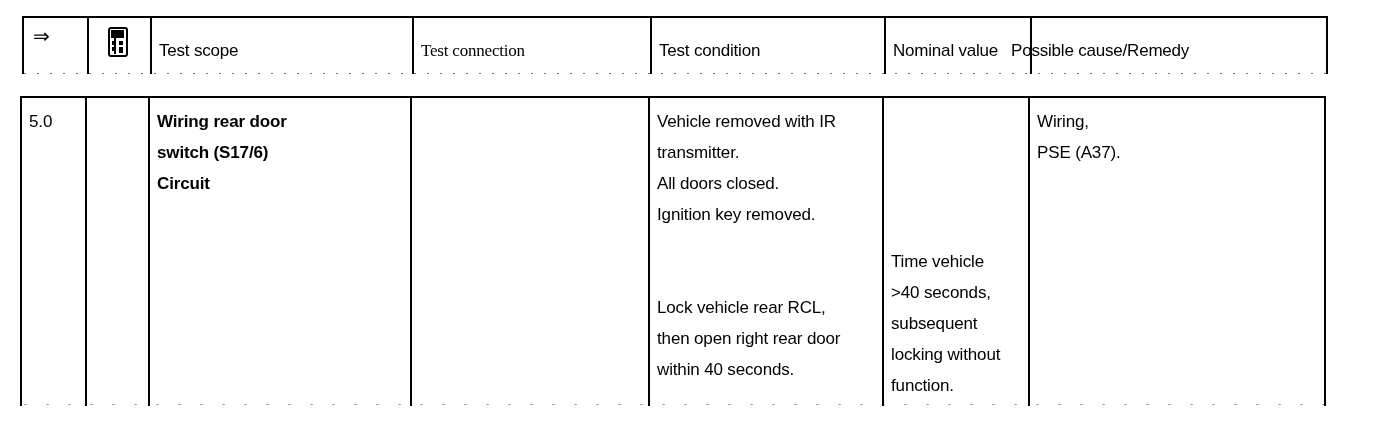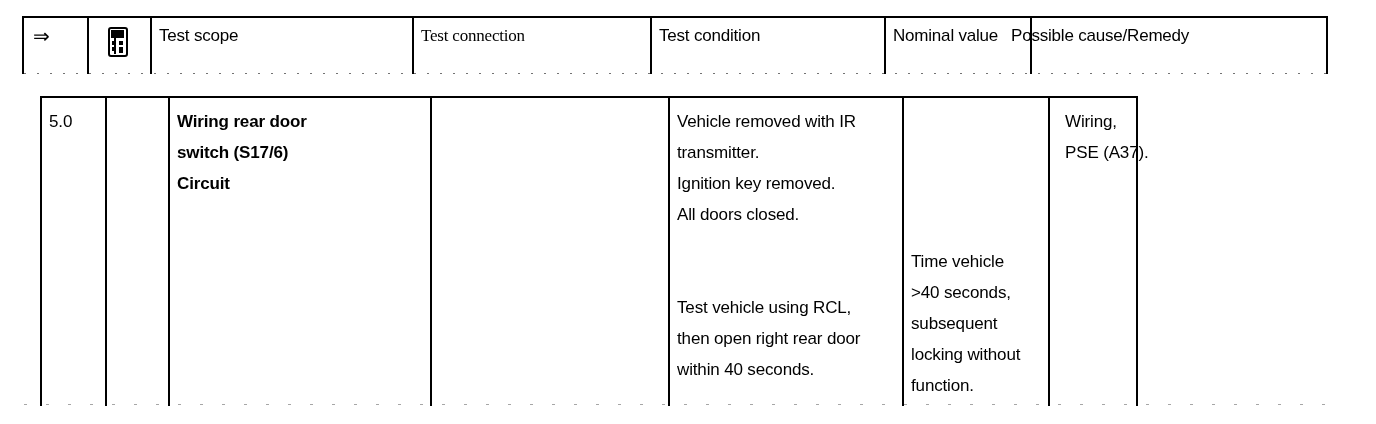--- a/index.html
+++ b/index.html
@@ -56,40 +56,41 @@
     box-sizing: border-box;
     display: block;
   }
   #header-box .hdr-cell .lbl {
     display: block;
     font-size: 17px;
     line-height: 19px;
     padding-top: 8px;
     letter-spacing: -0.2px;
     white-space: nowrap;
+    margin-top: 15px;
   }
 
   
   .dashed-bottom {
     position: absolute;
     left: 0;
     right: 0;
     height: 1px;
     background: repeating-linear-gradient(
       to right,
       rgba(0,0,0,0.55) 0 2px,
       rgba(0,0,0,0) 2px 13px
     );
   }
 
   
   #body-box {
-    left: 40px;
+    left: 20px;
     top: 96px;
-    width: 1098px;
+    width: 1306px;
     height: 310px;
     border-width: 2px 2px 0 2px;
   }
   #body-box .bd-cell {
     position: absolute;
     top: 0;
     height: 308px;
     padding-left: 7px;
     box-sizing: border-box;
     overflow: hidden;
@@ -227,44 +228,44 @@
     </div>
     <div class="vline" style="left:388px;"></div>
 
     <div class="bd-cell" style="left:390px; width:236px;"></div>
     <div class="vline" style="left:626px;"></div>
 
     <div class="bd-cell" style="left:628px; width:232px;">
       <div class="para" style="padding-top:8px;">
         <span class="ln">Vehicle removed with IR</span>
         <span class="ln">transmitter.</span>
+        <span class="ln">All doors closed.</span>
         <span class="ln">Ignition key removed.</span>
-        <span class="ln">All doors closed.</span>
       </div>
       <div class="gap-block"></div>
       <div class="para">
-        <span class="ln">Test vehicle using RCL,</span>
+        <span class="ln">Lock vehicle rear RCL,</span>
         <span class="ln">then open right rear door</span>
         <span class="ln">within 40 seconds.</span>
       </div>
     </div>
     <div class="vline" style="left:860px;"></div>
 
     <div class="bd-cell" style="left:862px; width:144px;">
       <div class="para" style="padding-top:148px;">
         <span class="ln">Time vehicle</span>
         <span class="ln">&gt;40 seconds,</span>
         <span class="ln">subsequent</span>
         <span class="ln">locking without</span>
         <span class="ln">function.</span>
       </div>
     </div>
     <div class="vline" style="left:1006px;"></div>
 
-    <div class="bd-cell" style="left:1008px; width:294px;margin-left:8px;">
+    <div class="bd-cell" style="left:1008px; width:294px;">
       <div class="para" style="padding-top:8px;">
         <span class="ln">Wiring,</span>
         <span class="ln">PSE (A37).</span>
       </div>
     </div>
   </div>
 
   <div class="crop-rule"></div>
 
 </div>

